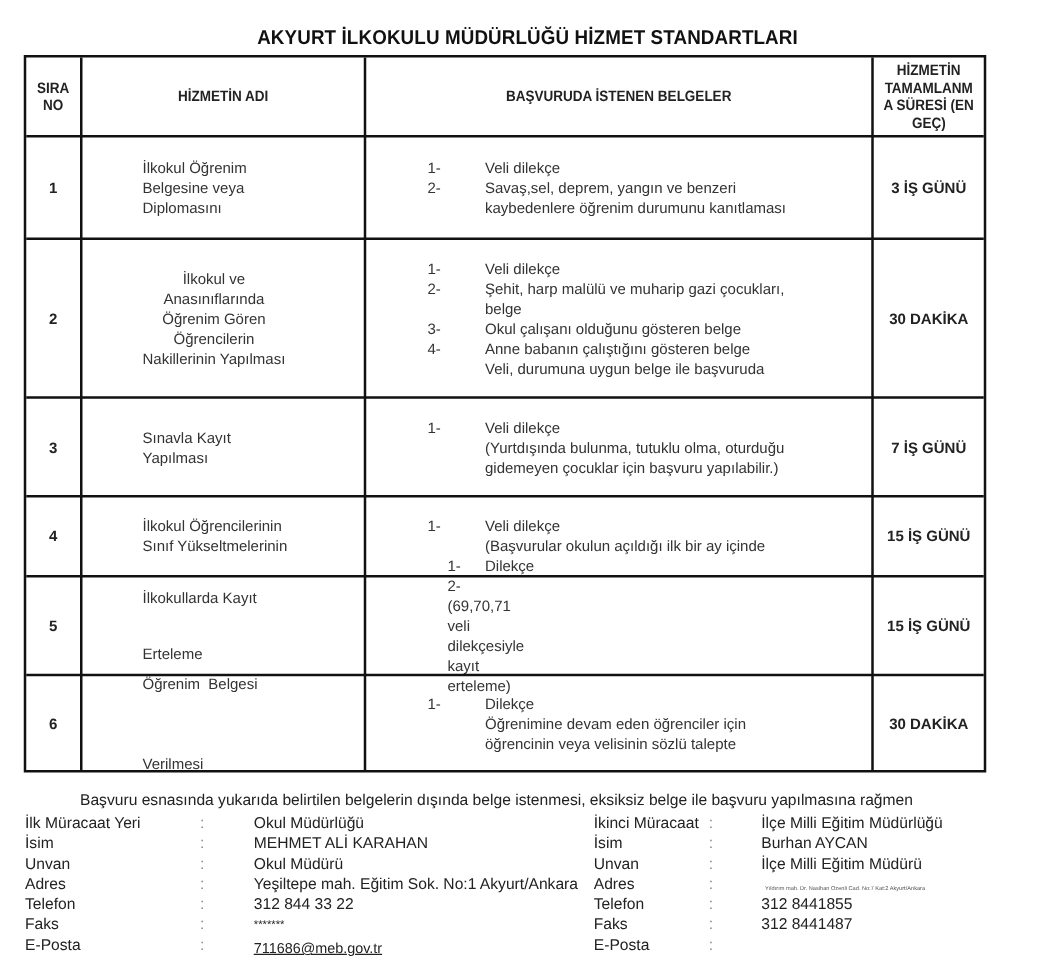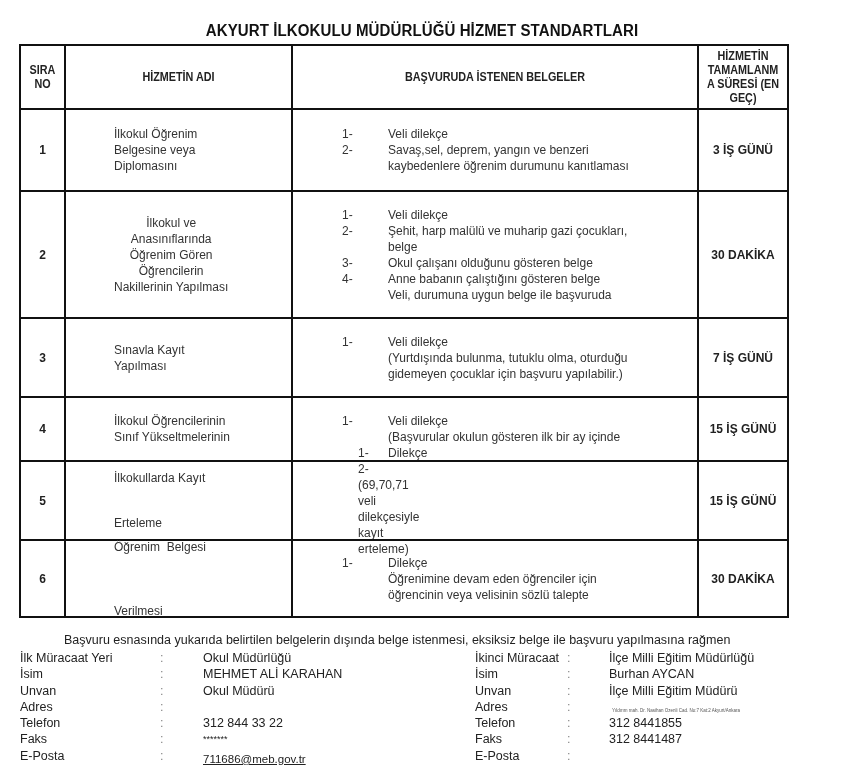--- a/index.html
+++ b/index.html
@@ -113,21 +113,21 @@
       <div>
         <div style="white-space: pre;">İlkokul Öğrencilerinin</div>
         <div style="white-space: pre;">Sınıf Yükseltmelerinin</div>
       </div>
     </div>
     <div class="cell docs" style="left: 272px; top: 352px; width: 404px; height: 62px; padding-left: 49px;">
       <div class="doclist">
         <div class="n">1-</div>
         <div>Veli dilekçe</div>
         <div class="n"></div>
-        <div>(Başvurular okulun gösteren ilk bir ay içinde</div>
+        <div>(Başvurular okulun açıldığı ilk bir ay içinde</div>
       </div>
     </div>
     <div class="cell dur" style="left: 678px; top: 352px; width: 88px; height: 62px;">15 İŞ GÜNÜ</div>
     <div class="hline" style="top: 414px;"></div>
     <div class="cell num" style="left: 0px; top: 416px; width: 43px; height: 77px;">5</div>
     <div class="cell name" style="left: 45px; top: 416px; width: 225px; height: 77px;">
       <div>
         <div style="white-space: pre;">İlkokullarda Kayıt</div>
         <div style="white-space: pre; margin-top: 29px;">Erteleme</div>
       </div>
@@ -177,20 +177,21 @@
       <span class="val" style="left: 183px;">MEHMET ALİ KARAHAN</span>
     </div>
     <div class="row">
       <span class="lbl">Unvan</span>
       <span class="colon" style="left: 140px;">:</span>
       <span class="val" style="left: 183px;">Okul Müdürü</span>
     </div>
     <div class="row">
       <span class="lbl">Adres</span>
       <span class="colon" style="left: 140px;">:</span>
+      <span class="val" style="left: 183px;">Yeşiltepe mah. Eğitim Sok. No:1 Akyurt/Ankara</span>
     </div>
     <div class="row">
       <span class="lbl">Telefon</span>
       <span class="colon" style="left: 140px;">:</span>
       <span class="val" style="left: 183px;">312 844 33 22</span>
     </div>
     <div class="row">
       <span class="lbl">Faks</span>
       <span class="colon" style="left: 140px;">:</span>
       <span class="val" style="font-size: 9px; left: 183px;">*******</span>

